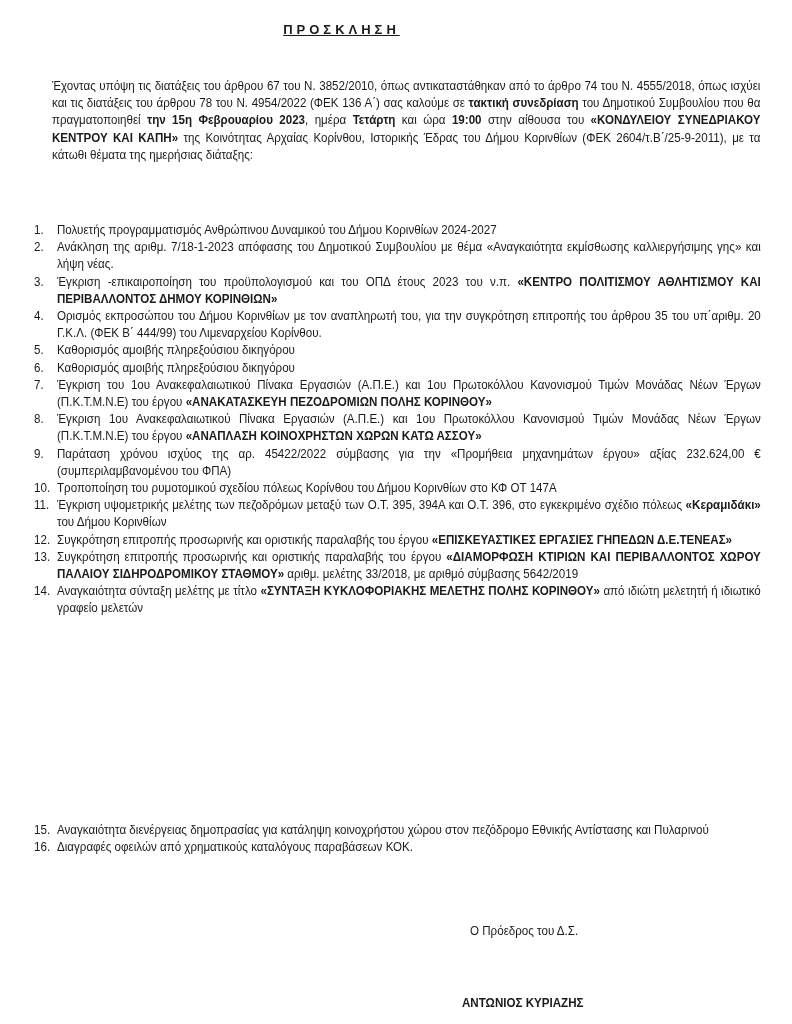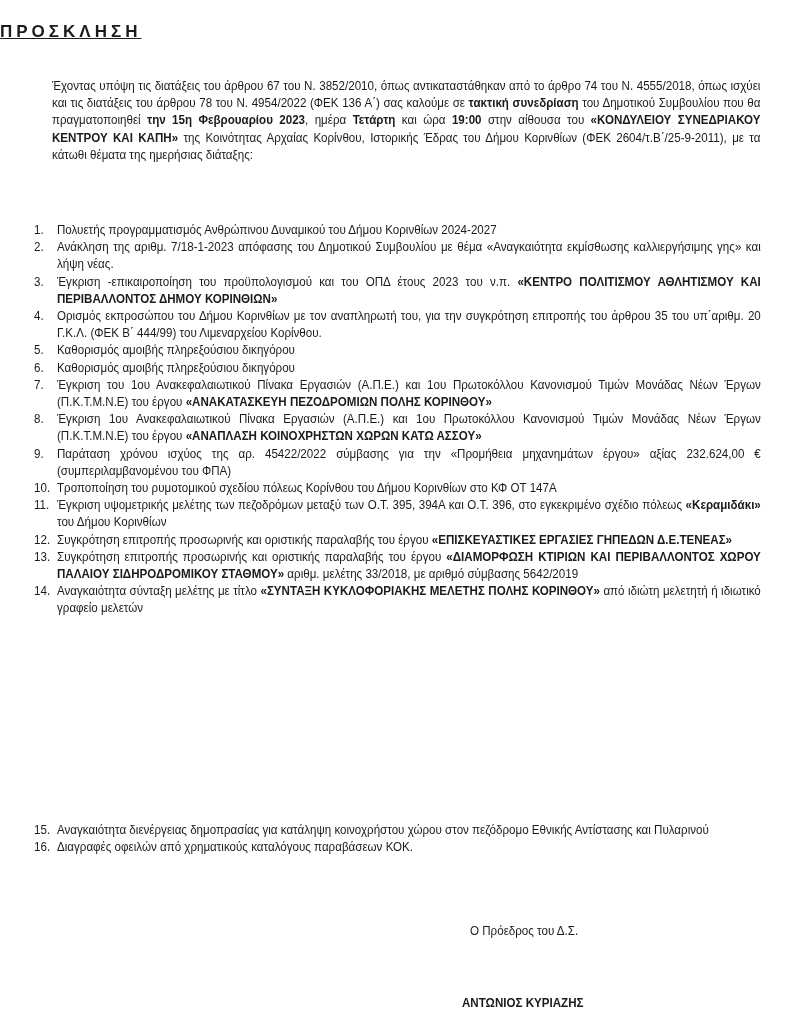--- a/index.html
+++ b/index.html
@@ -2,22 +2,22 @@
 <html><head>
   <meta charset="utf-8">
   <style>
     html, body { margin: 0; padding: 0; background: #ffffff; }
     body {
       width: 792px; height: 1024px; overflow: hidden; position: relative;
       font-family: "Liberation Sans", sans-serif;
       color: #1b1b1b;
     }
     .doc-title {
-      position: absolute; top: 22px; left: 0; width: 683px; 
-      font-weight: bold; font-size: 17px; letter-spacing: 4px; text-decoration: underline;
+      position: absolute; top: 22px; left: 0; width: 683px; text-align: center;
+      font-weight: bold; font-size: 13px; letter-spacing: 4px; text-decoration: underline;
     }
     .intro {
       position: absolute; top: 78px; left: 52px; width: 708px;
       font-size: 12.6px; line-height: 17.2px; text-align: justify;
       transform: scaleX(0.92); transform-origin: left top; width: 770px;
     }
     .intro b { font-weight: bold; }
     .items {
       position: absolute; left: 34px; width: 790px;
       font-size: 12.6px; line-height: 17.2px;

